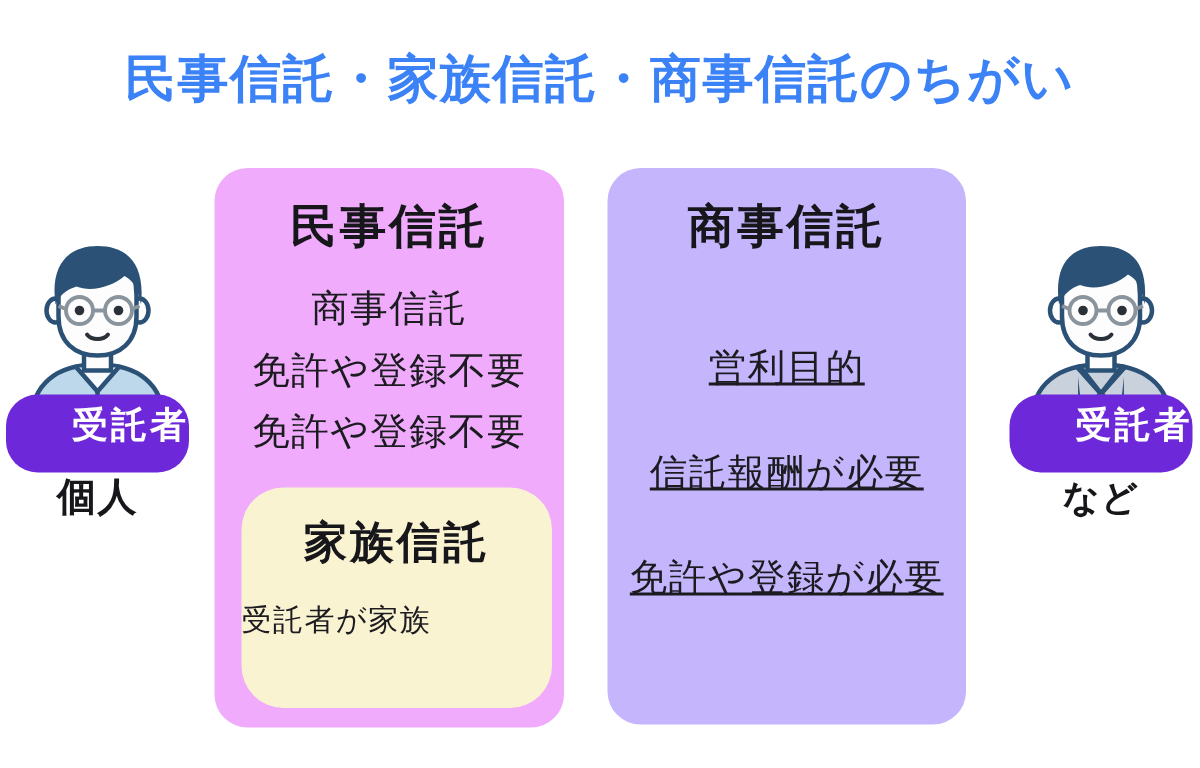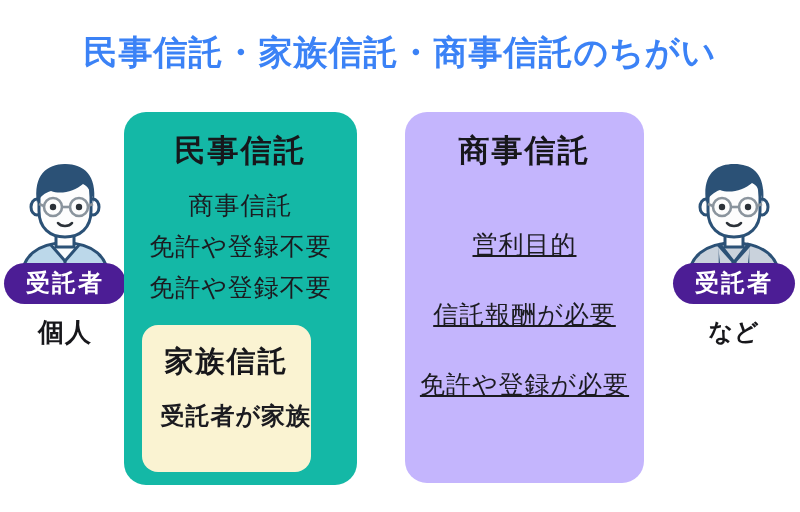--- a/index.html
+++ b/index.html
@@ -30,25 +30,25 @@
     white-space: nowrap;
   }
 
   
   .panel {
     position: absolute;
     border-radius: 22px;
     box-sizing: border-box;
   }
   .panel-civil {
-    left: 124px;
+    left: 143px;
     top: 112px;
     width: 233px;
     height: 373px;
-    background: #14b8a6;
+    background: #f0abfc;
   }
   .panel-commercial {
     left: 405px;
     top: 112px;
     width: 239px;
     height: 371px;
     background: #c4b5fd;
   }
 
   .panel-heading {
@@ -79,39 +79,39 @@
   .panel-civil .bullet { line-height: 41px; }
 
   .panel-commercial .bullet-list { margin-top: 38px; }
   .panel-commercial .bullet { line-height: 70px; text-decoration: underline; }
 
   
   .inner-card {
     position: absolute;
     left: 18px;
     top: 213px;
-    width: 169px;
+    width: 207px;
     height: 147px;
     background: #faf3d2;
-    border-radius: 16px;
+    border-radius: 28px;
     box-sizing: border-box;
   }
   .inner-card-heading {
     text-align: center;
     font-size: 29px;
     font-weight: 700;
     color: #17171b;
     letter-spacing: 2px;
     margin-top: 17px;
     white-space: nowrap;
   }
   .inner-card-sub {
-    text-align: right;
-    font-size: 24px;
-    font-weight: 700;
+    text-align: left;
+    font-size: 20px;
+    font-weight: 400;
     color: #1b1b20;
     letter-spacing: 1px;
     margin-top: 18px;
     white-space: nowrap;
   }
 
   
   .figure {
     position: absolute;
     width: 132px;
@@ -125,29 +125,29 @@
     width: 104px;
     height: 118px;
   }
 
   .badge {
     position: absolute;
     left: 50%;
     transform: translateX(-50%);
     top: 100px;
     width: 122px;
-    height: 41px;
-    background: #4c1d95;
+    height: 52px;
+    background: #6d28d9;
     border-radius: 21px;
     color: #ffffff;
     font-size: 24px;
     font-weight: 700;
     letter-spacing: 2px;
     line-height: 41px;
-    text-align: center;
+    text-align: right;
     white-space: nowrap;
   }
 
   .figure-caption {
     position: absolute;
     left: 50%;
     transform: translateX(-50%);
     top: 152px;
     width: 150px;
     text-align: center;

